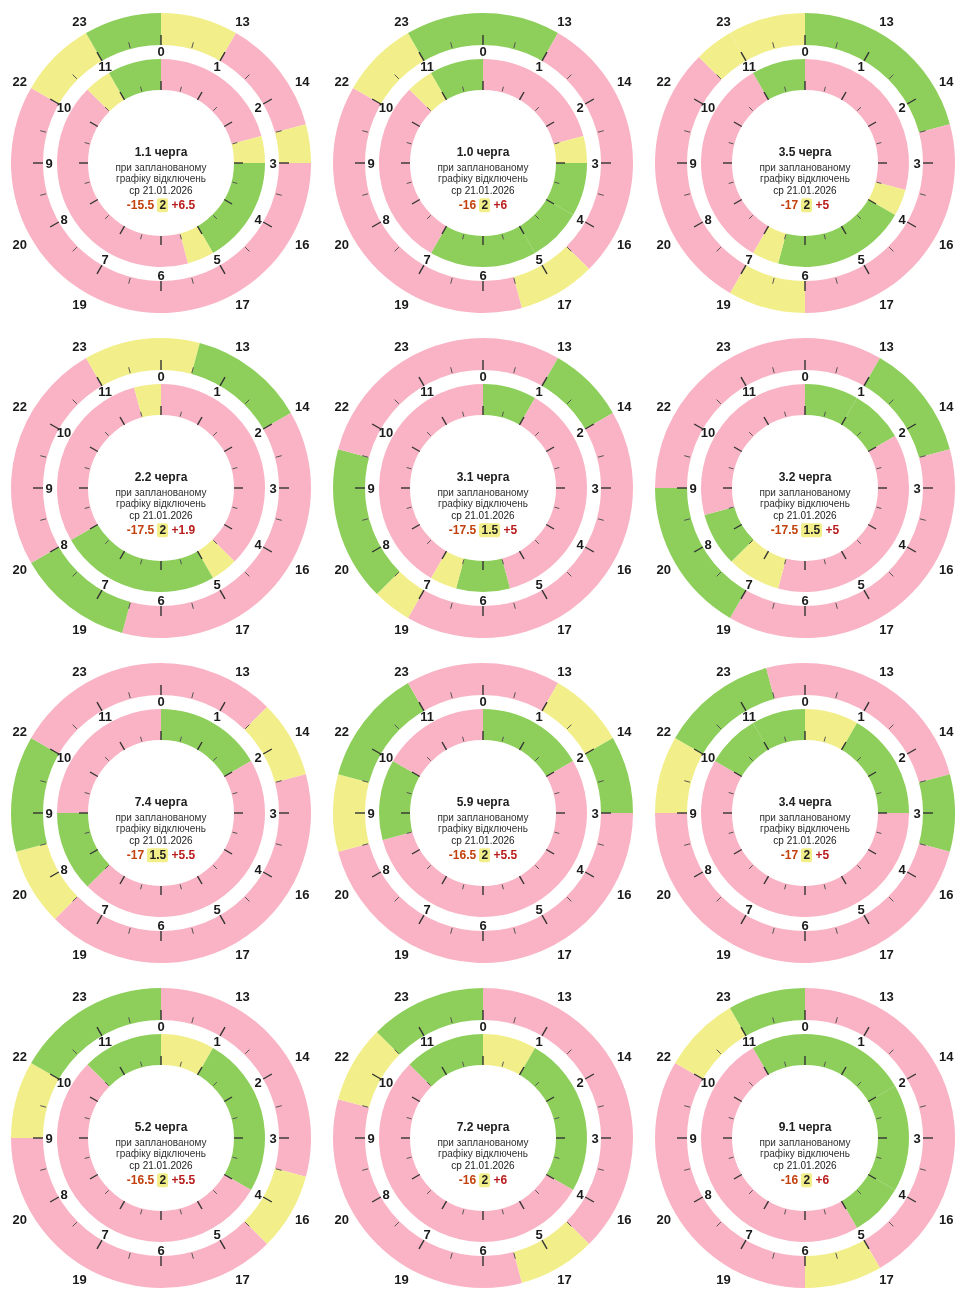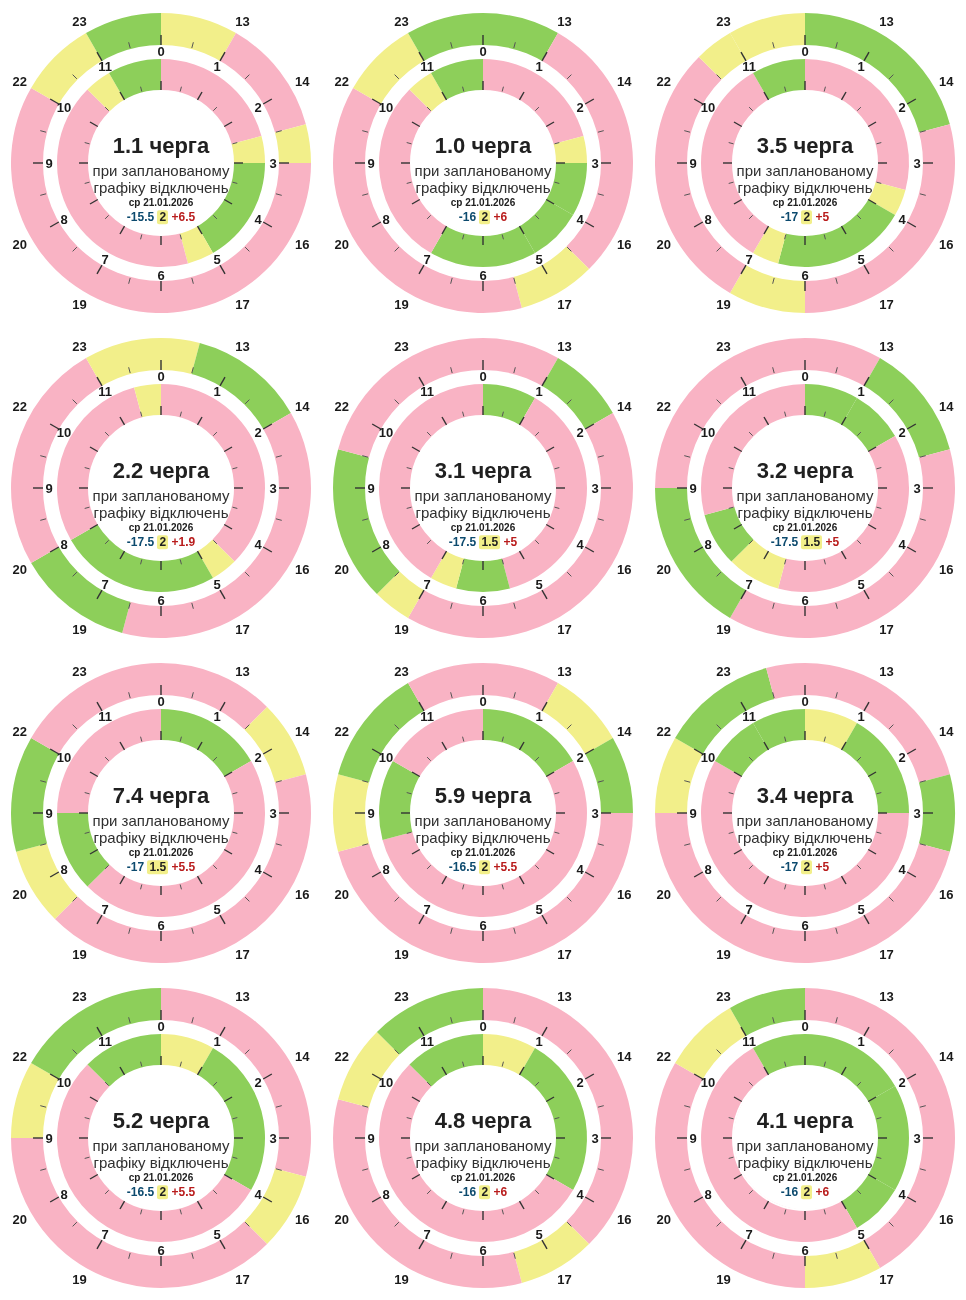--- a/index.html
+++ b/index.html
@@ -27,45 +27,45 @@
   .clock svg{display:block;width:310px;height:310px;}
   .center-text{
     position:absolute;
     left:50%;top:50%;
     transform:translate(-50%,-50%);
     width:150px;
     text-align:center;
     pointer-events:none;
   }
   .title{
-    font-size:22px;
+    font-size:12px;
     font-weight:bold;
     color:#202020;
     margin-bottom:3px;
     white-space:nowrap;
     margin-top:32px;
   }
   .sub{
-    font-size:15px;
+    font-size:10px;
     color:#303030;
     line-height:1.18;
   }
   .date{
     font-size:10px;
-    font-weight:bold;
+    font-weight:normal;
     color:#202020;
     margin-top:0;
   }
   .stats{
     margin-top:2px;
     font-size:12px;
     font-weight:bold;
     white-space:nowrap;
   }
-  .stat-off{color:#0c4a6e;}
+  .stat-off{color:#c2410c;}
   .stat-mid{
     color:#1f1f1f;
     background:#f2ef8a;
     padding:0 2px;
     border-radius:2px;
   }
   .stat-on{color:#b91c1c;}
 </style>
 </head>
 <body>
@@ -1178,21 +1178,21 @@
           <line x1="91.78014552373598" y1="118.5" x2="83.98591688967603" y2="114" stroke="#333" stroke-width="1.4"></line>
           <text x="58.005154776142874" y="103.49999999999999" text-anchor="middle" font-size="13" font-weight="bold" fill="#1a1a1a" font-family="&quot;Liberation Sans&quot;, sans-serif">10</text>
           <line x1="102.67409819219547" y1="102.67409819219549" x2="99.13856428626273" y2="99.13856428626275" stroke="#555" stroke-width="1"></line>
           <line x1="118.49999999999997" y1="91.780145523736" x2="113.99999999999997" y2="83.98591688967605" stroke="#333" stroke-width="1.4"></line>
           <text x="98.99999999999994" y="62.5051547761429" text-anchor="middle" font-size="13" font-weight="bold" fill="#1a1a1a" font-family="&quot;Liberation Sans&quot;, sans-serif">11</text>
           <line x1="135.8473906624135" y1="83.52148885460895" x2="134.55329543690087" y2="78.6918597231636" stroke="#555" stroke-width="1"></line>
           <circle cx="155" cy="155" r="71" fill="#ffffff"></circle>
         </svg>
       </div>
       <div class="center-text">
-        <div class="title">4.8 черга</div>
+        <div class="title">7.2 черга</div>
         <div class="sub">
           <div>при запланованому</div>
           <div>графіку відключень</div>
         </div>
         <div class="date">ср 21.01.2026</div>
         <div class="stats"><span class="stat-off">-16</span> <span class="stat-mid">2</span> <span class="stat-on">+6</span></div>
       </div>
     </div>
     <div class="cell">
       <div class="clock">
@@ -1279,21 +1279,21 @@
           <line x1="91.78014552373598" y1="118.5" x2="83.98591688967603" y2="114" stroke="#333" stroke-width="1.4"></line>
           <text x="58.005154776142874" y="103.49999999999999" text-anchor="middle" font-size="13" font-weight="bold" fill="#1a1a1a" font-family="&quot;Liberation Sans&quot;, sans-serif">10</text>
           <line x1="102.67409819219547" y1="102.67409819219549" x2="99.13856428626273" y2="99.13856428626275" stroke="#555" stroke-width="1"></line>
           <line x1="118.49999999999997" y1="91.780145523736" x2="113.99999999999997" y2="83.98591688967605" stroke="#333" stroke-width="1.4"></line>
           <text x="98.99999999999994" y="62.5051547761429" text-anchor="middle" font-size="13" font-weight="bold" fill="#1a1a1a" font-family="&quot;Liberation Sans&quot;, sans-serif">11</text>
           <line x1="135.8473906624135" y1="83.52148885460895" x2="134.55329543690087" y2="78.6918597231636" stroke="#555" stroke-width="1"></line>
           <circle cx="155" cy="155" r="71" fill="#ffffff"></circle>
         </svg>
       </div>
       <div class="center-text">
-        <div class="title">4.1 черга</div>
+        <div class="title">9.1 черга</div>
         <div class="sub">
           <div>при запланованому</div>
           <div>графіку відключень</div>
         </div>
         <div class="date">ср 21.01.2026</div>
         <div class="stats"><span class="stat-off">-16</span> <span class="stat-mid">2</span> <span class="stat-on">+6</span></div>
       </div>
     </div>
   </div>
 

